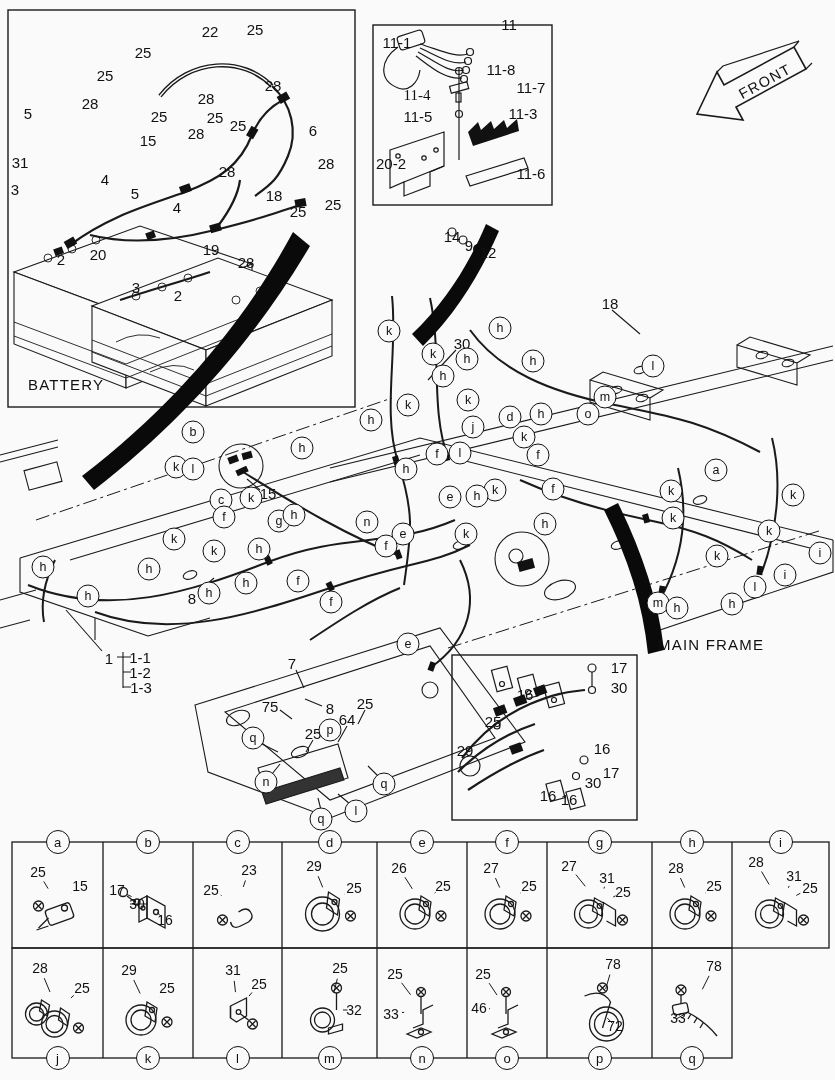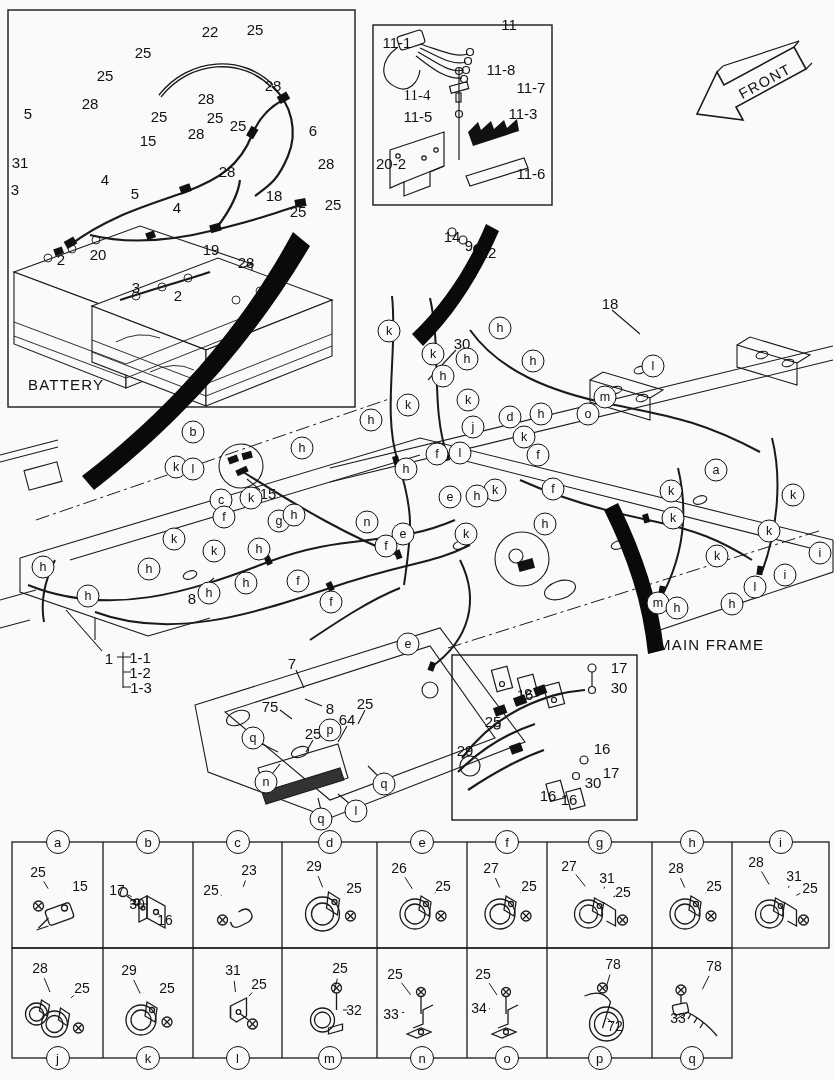--- a/index.html
+++ b/index.html
@@ -618,21 +618,21 @@
           <path d="M41,27 l6,6 M41,33 l6,-6"></path>
           <path d="M44,34 L44,52"></path>
           <path d="M36,66 l10,-4 v-14 l10,-5"></path>
           <path d="M30,72 l14,-6 l10,4 l-14,6 Z"></path>
           <circle cx="44" cy="70" r="2.5"></circle>
         </g>
         <line x1="22.10170215847752" y1="35.152553237716276" x2="30.015396467945877" y2="47.023094701918815" stroke="#1a1a1a" stroke-width="1"></line>
         <line x1="22.972045698138082" y1="60.783717549867006" x2="22.04574340304677" y2="60.71755310021763" stroke="#1a1a1a" stroke-width="1"></line>
       </svg>
       <div class="cl-label" style="left: 16px; top: 26px;">25</div>
-      <div class="cl-label" style="left: 12px; top: 60px;">34</div>
+      <div class="cl-label" style="left: 12px; top: 60px;">46</div>
     </div>
     <div class="badge" style="left: 507px; top: 1058px;">o</div>
     <div class="cell" style="left: 547px; top: 948px; width: 105px; height: 110px;">
       <svg class="cellsvg" width="105" height="110">
         <g transform="translate(7.5,14)" stroke="#1a1a1a" fill="none" stroke-width="1.3">
           <circle cx="52" cy="62" r="17"></circle>
           <circle cx="52" cy="62" r="12"></circle>
           <path d="M30,34 q18,-8 26,6 l-8,26"></path>
           <circle cx="48" cy="26" r="5"></circle>
           <path d="M45,23 l6,6 M45,29 l6,-6"></path>

